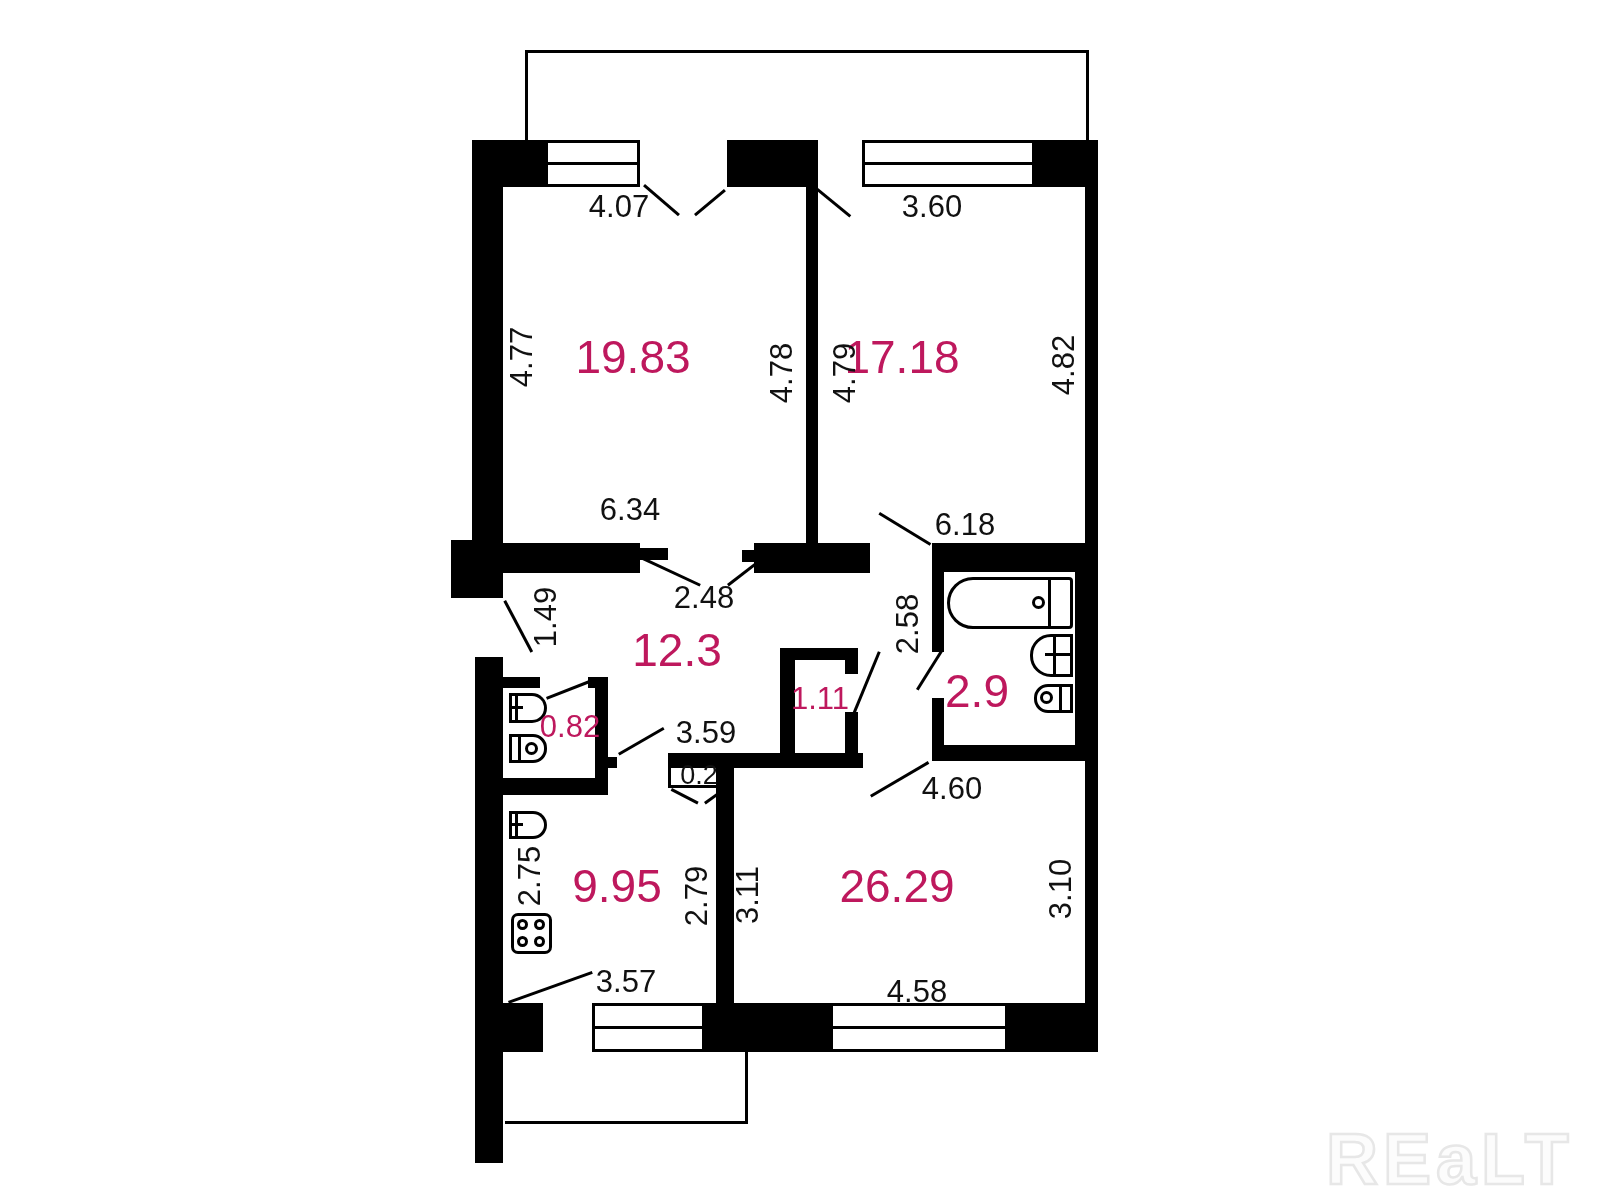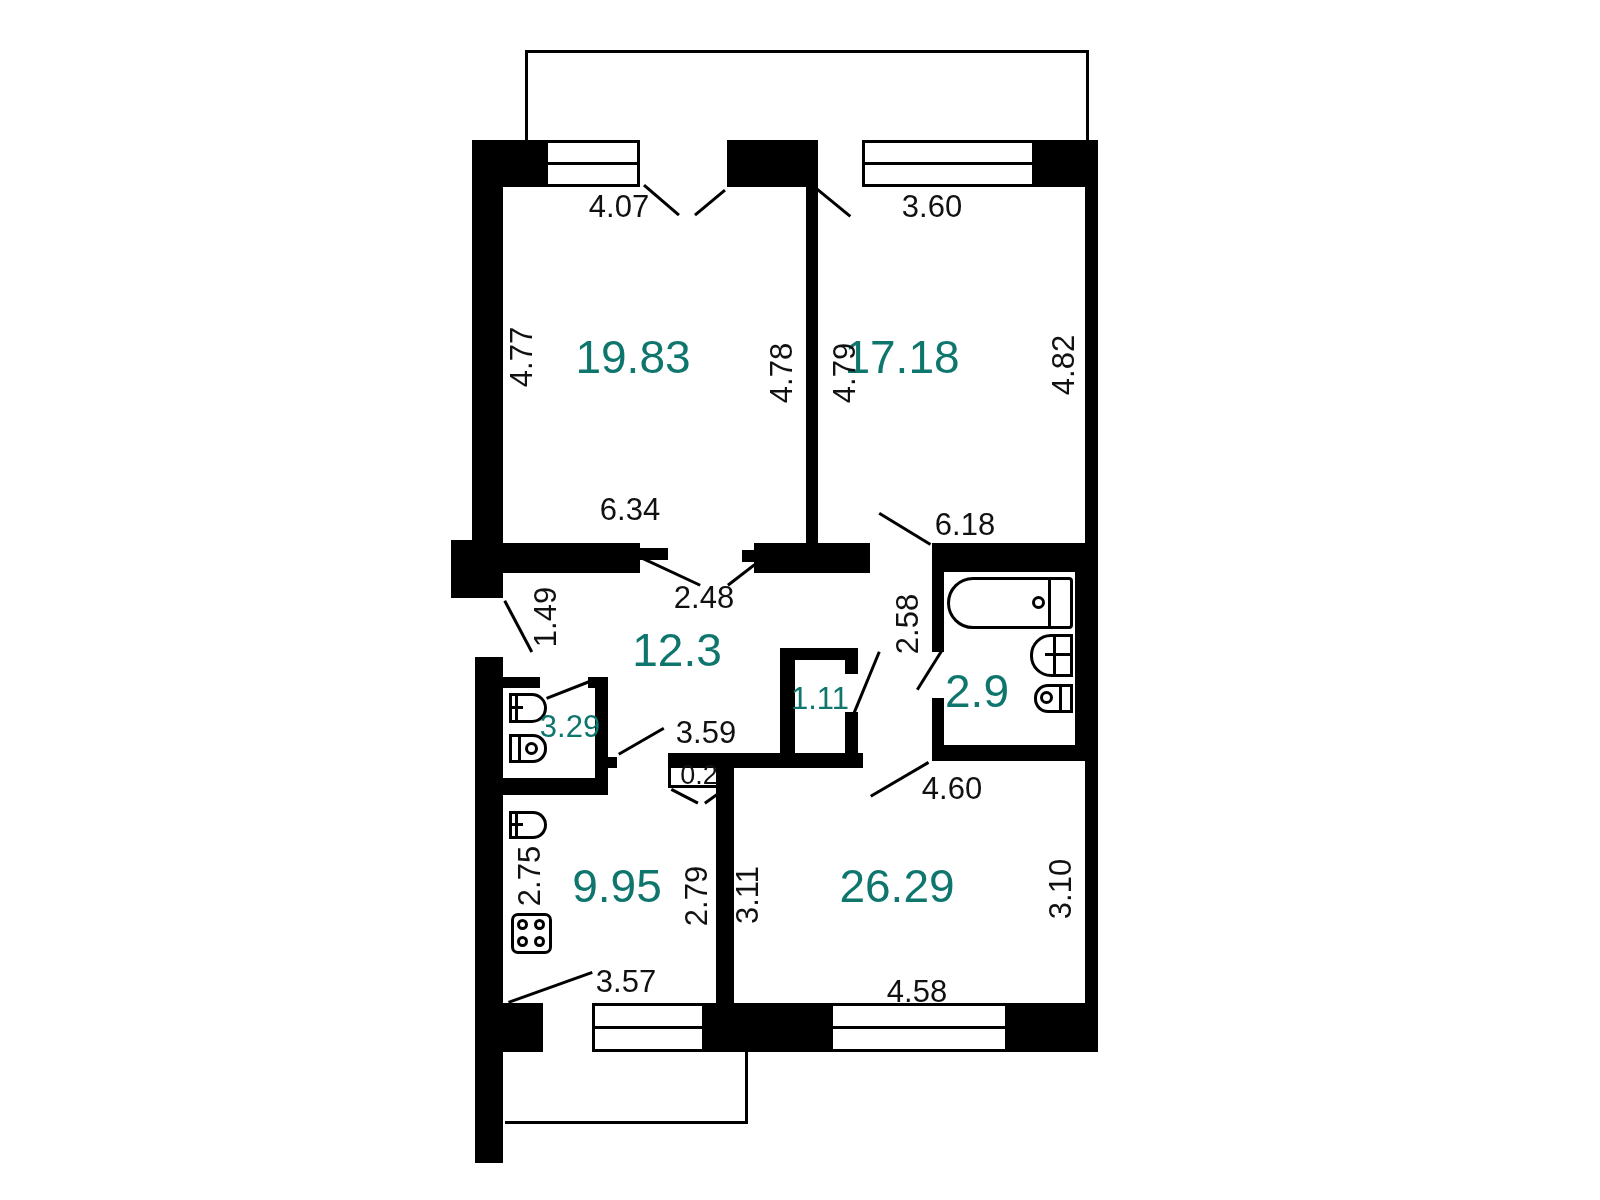--- a/index.html
+++ b/index.html
@@ -11,21 +11,21 @@
   .win i{position:absolute;left:-3px;right:-3px;top:50%;height:3px;margin-top:-2px;background:#000;}
   .outline{position:absolute;box-sizing:border-box;}
   .bal{border:3px solid #000;border-bottom:none;}
   .por{border-right:3px solid #000;border-bottom:3px solid #000;}
   .notch{border:3px solid #000;border-top:none;}
   .diag{position:absolute;height:0;border-top:3px solid #000;transform-origin:0 0;}
   .dim{position:absolute;font-size:31px;color:#111;white-space:nowrap;
        transform:translate(-50%,-50%);}
   .dim.rot{transform:translate(-50%,-50%) rotate(-90deg);}
   .dim.small{font-size:27px;}
-  .area{position:absolute;font-size:46px;color:#0f766e;white-space:nowrap;
+  .area{position:absolute;font-size:46px;color:#be185d;white-space:nowrap;
         transform:translate(-50%,-50%);}
   .area.sm{font-size:31px;}
   .fx{position:absolute;background:#fff;border:3px solid #000;box-sizing:border-box;}
   .fline{position:absolute;background:#000;}
   .fcirc{position:absolute;border:3px solid #000;border-radius:50%;
          box-sizing:border-box;background:#fff;}
   .wm{position:absolute;left:1326px;top:1118px;font-size:72px;font-weight:bold;
       letter-spacing:5px;color:#fcfcfc;-webkit-text-stroke:2.5px #e7e7e7;
       text-shadow:0 0 1px #ececec;}
 </style>
@@ -126,21 +126,21 @@
   <div class="fline" style="left:1053px;top:634px;width:3px;height:43px"></div>
   <div class="fline" style="left:1045px;top:653px;width:28px;height:3px"></div>
   <div class="fx" style="left:1034px;top:684px;width:39px;height:29px;border-radius:14px 0 0 14px"></div>
   <div class="fline" style="left:1059px;top:684px;width:3px;height:29px"></div>
   <div class="fcirc" style="left:1040px;top:691px;width:13px;height:13px"></div>
 
   <div class="area" style="left:633px;top:357px">19.83</div>
   <div class="area" style="left:902px;top:357px">17.18</div>
   <div class="area" style="left:677px;top:650px">12.3</div>
   <div class="area" style="left:977px;top:691px">2.9</div>
-  <div class="area sm" style="left:570px;top:727px">3.29</div>
+  <div class="area sm" style="left:570px;top:727px">0.82</div>
   <div class="area sm" style="left:820px;top:699px">1.11</div>
   <div class="area" style="left:617px;top:886px">9.95</div>
   <div class="area" style="left:897px;top:886px">26.29</div>
 
   <div class="dim" style="left:619px;top:207px">4.07</div>
   <div class="dim" style="left:932px;top:207px">3.60</div>
   <div class="dim rot" style="left:522px;top:357px">4.77</div>
   <div class="dim rot" style="left:782px;top:373px">4.78</div>
   <div class="dim rot" style="left:845px;top:373px">4.79</div>
   <div class="dim rot" style="left:1064px;top:365px">4.82</div>
@@ -152,14 +152,15 @@
   <div class="dim" style="left:706px;top:733px">3.59</div>
   <div class="dim small" style="left:699px;top:775px">0.2</div>
   <div class="dim" style="left:952px;top:789px">4.60</div>
   <div class="dim rot" style="left:530px;top:876px">2.75</div>
   <div class="dim rot" style="left:697px;top:896px">2.79</div>
   <div class="dim rot" style="left:748px;top:895px">3.11</div>
   <div class="dim rot" style="left:1061px;top:889px">3.10</div>
   <div class="dim" style="left:626px;top:982px">3.57</div>
   <div class="dim" style="left:917px;top:992px">4.58</div>
 
+  <div class="wm">REaLT</div>
 
 </div>
 
 </body></html>

